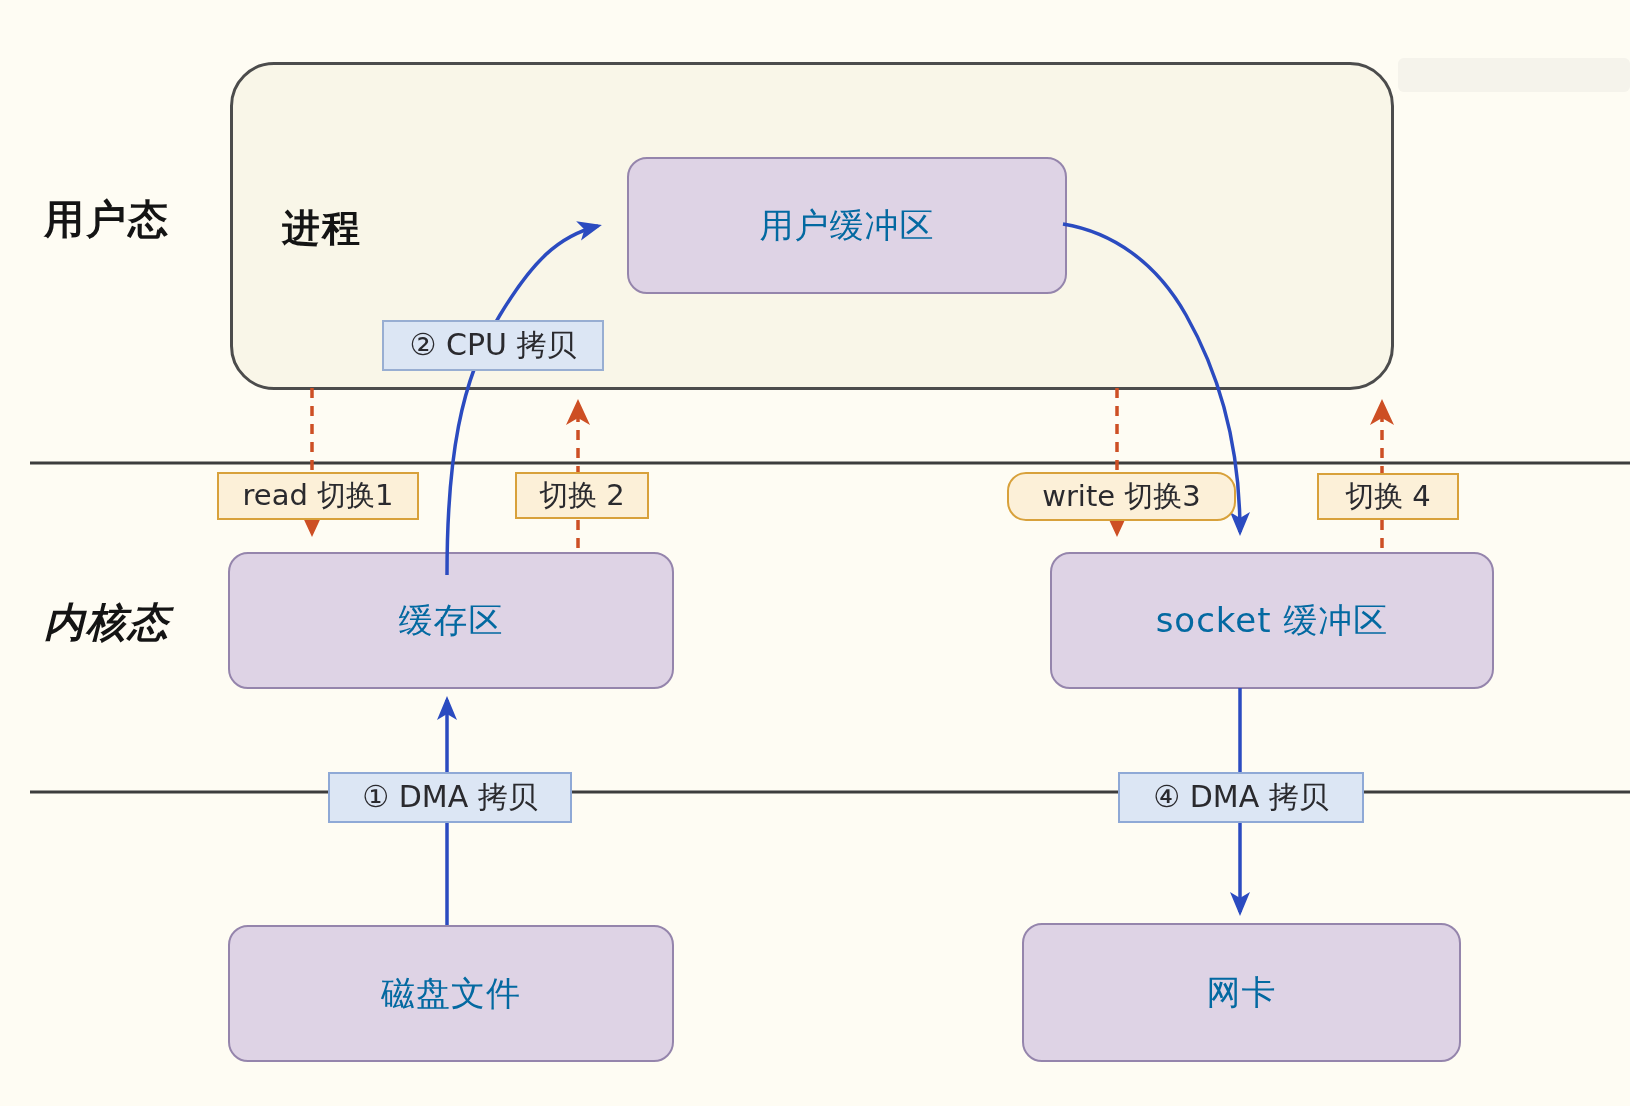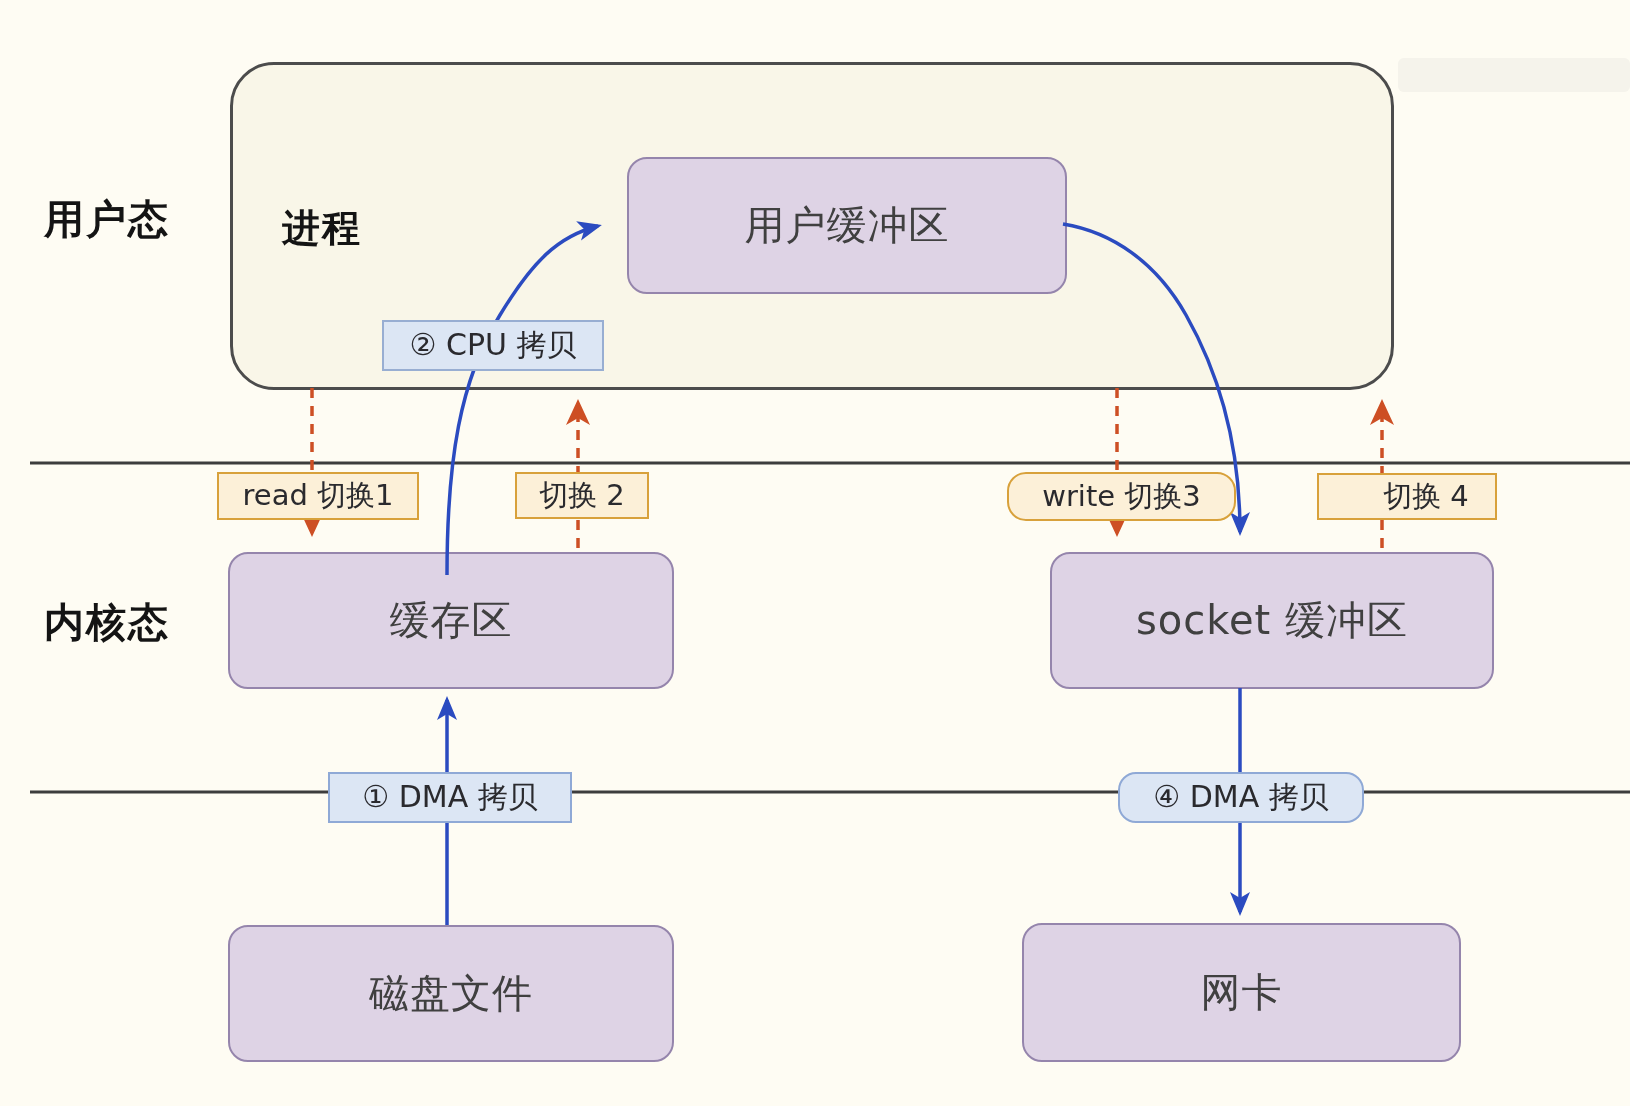--- a/index.html
+++ b/index.html
@@ -22,62 +22,62 @@
     position:absolute;left:1398px;top:58px;width:232px;height:34px;
     background:#edebe4;opacity:.55;border-radius:6px;z-index:0;
   }
 
   
   .mode-label{
     position:absolute;font-size:40px;font-weight:bold;color:#141414;
     letter-spacing:2px;z-index:3;
   }
   .mode-user{left:44px;top:192px;}
-  .mode-kernel{left:44px;top:595px;}
+  .mode-kernel{left:44px;top:595px;font-style:italic;}
   .process-label{
     position:absolute;left:282px;top:203px;font-size:38px;font-weight:bold;
     color:#141414;z-index:3;letter-spacing:2px;
   }
 
   
   .node{
     position:absolute;background:#ded3e5;border:2.5px solid #9585ac;
     border-radius:20px;display:flex;align-items:center;justify-content:center;
-    font-size:40px;color:#404040;z-index:1;letter-spacing:1px;
+    font-size:34px;color:#0369a1;z-index:1;letter-spacing:1px;
   }
   .node-user-buffer{left:627px;top:157px;width:436px;height:133px;}
   .node-kernel-buffer{left:228px;top:552px;width:442px;height:133px;}
   .node-socket-buffer{left:1022px;top:552px;width:440px;height:133px;margin-left:28px;}
   .node-disk{left:228px;top:925px;width:442px;height:133px;}
   .node-nic{left:1022px;top:923px;width:435px;height:135px;}
 
   
   svg.overlay{position:absolute;left:0;top:0;z-index:2;}
 
   
   .copy-label{
     position:absolute;background:#dce6f4;border:2px solid #98aed2;
     display:flex;align-items:center;justify-content:center;
     font-size:30px;color:#2a2a2e;z-index:3;white-space:nowrap;
   }
   .copy-2{left:382px;top:320px;width:218px;height:47px;}
   .copy-3{left:1085px;top:309px;width:222px;height:47px;}
   .copy-1{left:328px;top:772px;width:240px;height:47px;border-color:#8fa9d6;}
-  .copy-4{left:1118px;top:772px;width:242px;height:47px;border-color:#8fa9d6;border-radius:18px;}
+  .copy-4{left:1118px;top:772px;width:242px;height:47px;border-color:#8fa9d6;}
 
   
   .switch-label{
     position:absolute;background:#fcf0d8;border:2.5px solid #d8a13b;
     display:flex;align-items:center;justify-content:center;
     font-size:29px;color:#2a2a2e;z-index:3;white-space:nowrap;margin-top:29px;
   }
   .sw-1{left:217px;top:443px;width:198px;height:44px;}
   .sw-2{left:515px;top:443px;width:130px;height:43px;}
   .sw-3{left:1007px;top:443px;width:225px;height:45px;border-radius:19px;}
-  .sw-4{left:1317px;top:444px;width:138px;height:43px;padding-left:38px;}
+  .sw-4{left:1317px;top:444px;width:138px;height:43px;}
 </style>
 </head>
 <body>
 
 <div class="stage">
 
   <div class="faint-corner"></div>
 
   <div class="process-box"></div>
   <div class="process-label">进程</div>

